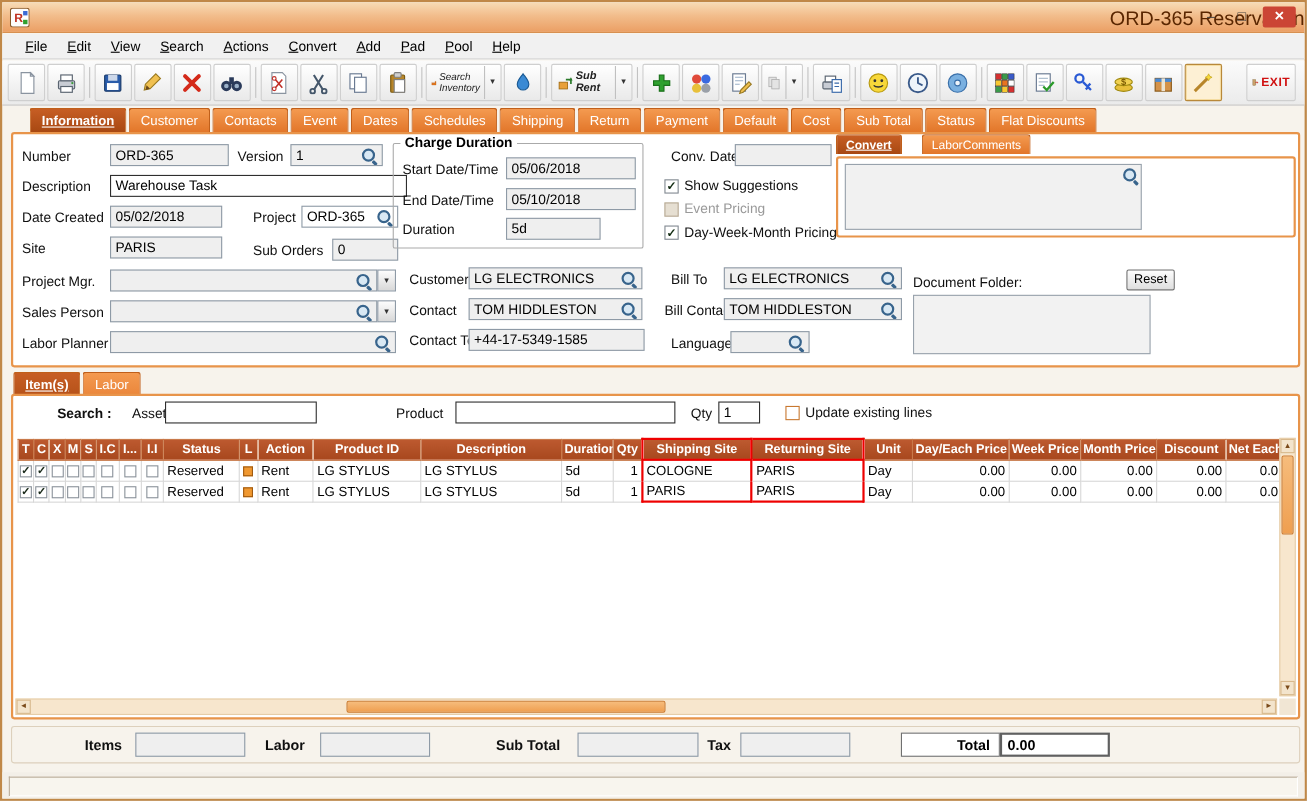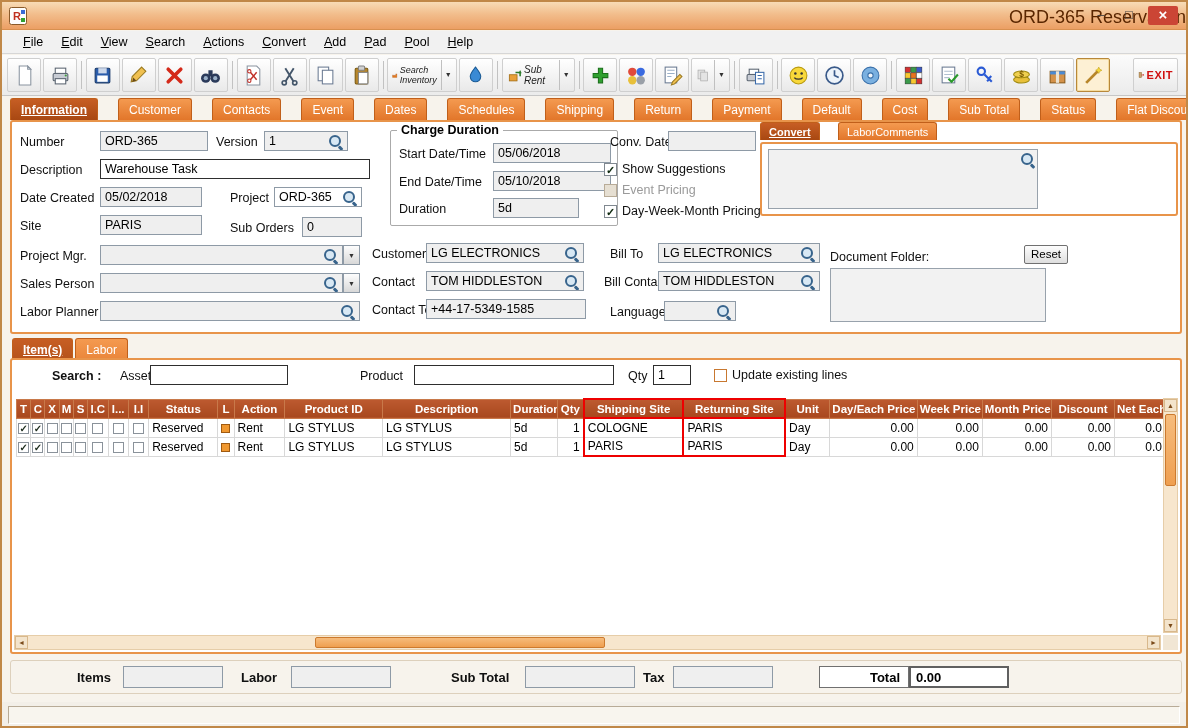--- a/index.html
+++ b/index.html
@@ -29,30 +29,30 @@
   .toolbar { position:absolute; top:53px; left:0; right:0; height:41px;
     background:linear-gradient(#fbfbfb,#ebebeb); border-bottom:1px solid #c6c6c6;
     display:flex; align-items:center; padding:0 4px; }
   .tbtn { height:34px; min-width:34px; border:1px solid #cfcfcf; border-radius:2px;
     background:linear-gradient(#ffffff,#e9e9e9); margin:0 1px; display:flex;
     align-items:center; justify-content:center; padding:0 2px; }
   .tbtn.wide { padding:0 4px; gap:2px; }
   .ic { width:21px; height:21px; display:block; }
   .tsep { width:1px; height:28px; background:#c2c2c2; margin:0 3px; }
   .tb2line { font-size:9px; font-style:italic; line-height:10px; color:#222; text-align:left; }
-  .tblbl { font-size:10px; font-weight:normal; font-style:italic; color:#222; }
+  .tblbl { font-size:10px; font-weight:bold; font-style:italic; color:#222; }
   .dd { font-size:7px; color:#333; border-left:1px solid #c0c0c0; padding-left:3px;
     margin-left:2px; line-height:30px; }
   .tspace { flex:1; }
   .tbtn.wand { border:1px solid #b8883a; background:#fdf0d4; box-shadow:inset 0 0 0 1px #f5dca0; }
   .exitlbl { font-size:11px; font-weight:bold; color:#d01010; letter-spacing:0.5px; }
 
   
-  .main-tabs { position:absolute; top:96px; left:8px; right:10px; height:22px;
-    display:flex; gap:20px; }
+  .main-tabs { position:absolute; top:96px; left:25px; right:10px; height:22px;
+    display:flex; gap:2px; }
   .tab { padding:4px 10px 3px 10px; font-size:12px; color:#fff; white-space:nowrap;
     background:linear-gradient(#f executes49a50,#e2762a); border:1px solid #c05f1a; border-bottom:none;
     border-radius:3px 3px 0 0; background:linear-gradient(#f49a50,#e2762a); }
   .tab.active { background:linear-gradient(#c75e24,#a84812); font-weight:bold;
     text-decoration:underline; }
   .subtab { padding:3px 8px 2px 8px; font-size:11px; }
 
   
   .info-panel { position:absolute; top:118px; left:8px; width:1172px; height:214px;
     background:#fff; border:2px solid #e8944a; border-radius:3px; }
@@ -446,21 +446,21 @@
       <span class="mag"></span>
     </div>
     <div class="dropbtn" style="left:331px;top:151px">▼</div>
 
     <span class="lbl" style="left:8px;top:183px">Labor Planner</span>
     <div class="field" style="left:88px;top:179px;width:260px">
       <span class="val"></span>
       <span class="mag"></span>
     </div>
 
-    <div class="group" style="left:378px;top:8px;width:228px;height:96px">
+    <div class="group" style="left:345px;top:8px;width:228px;height:96px">
       <span class="group-title">Charge Duration</span>
       <span class="lbl" style="left:8px;top:16px">Start Date/Time</span>
       <div class="field" style="left:102px;top:12px;width:118px">05/06/2018</div>
       <span class="lbl" style="left:8px;top:44px">End Date/Time</span>
       <div class="field" style="left:102px;top:40px;width:118px">05/10/2018</div>
       <span class="lbl" style="left:8px;top:71px">Duration</span>
       <div class="field" style="left:102px;top:67px;width:86px">5d</div>
     </div>
 
     <span class="lbl" style="left:598px;top:13px">Conv. Date</span>

